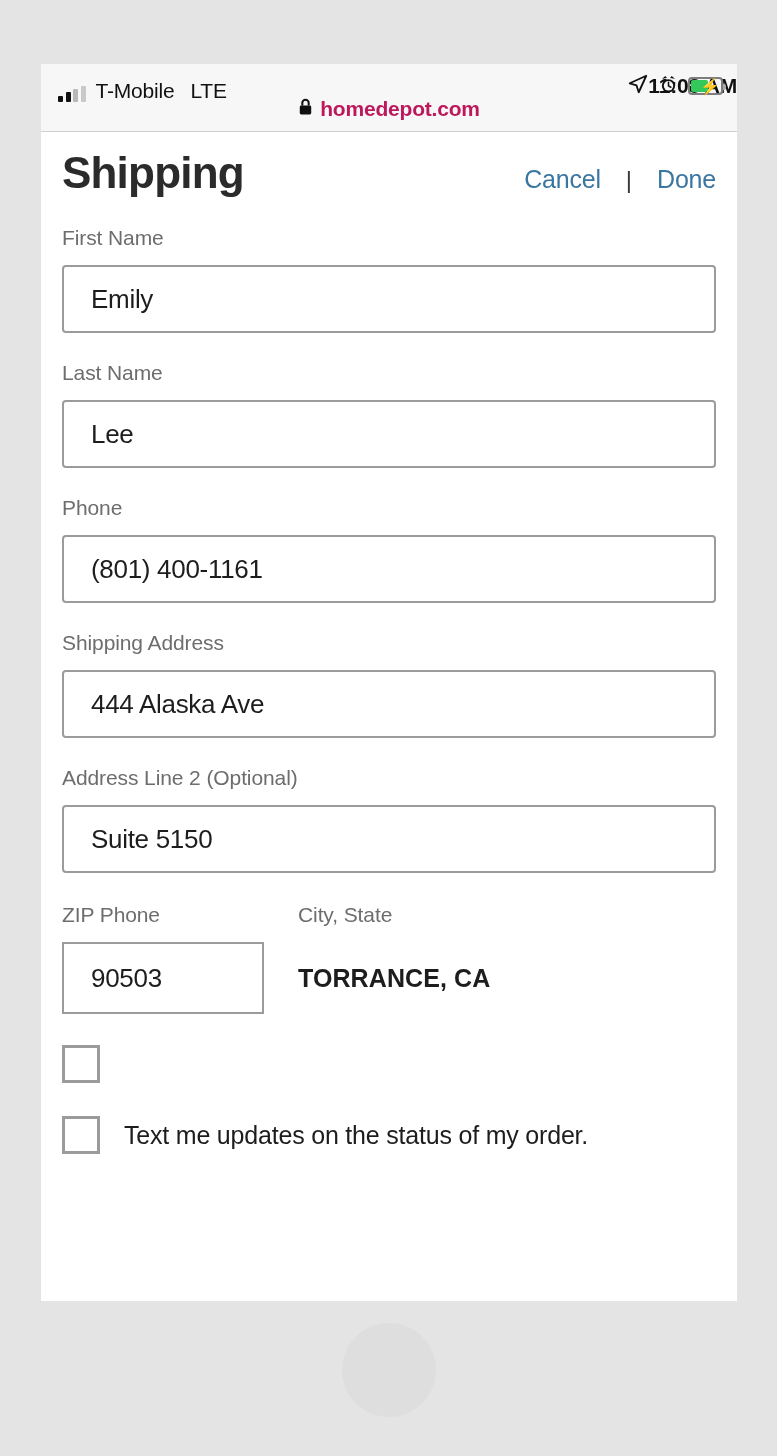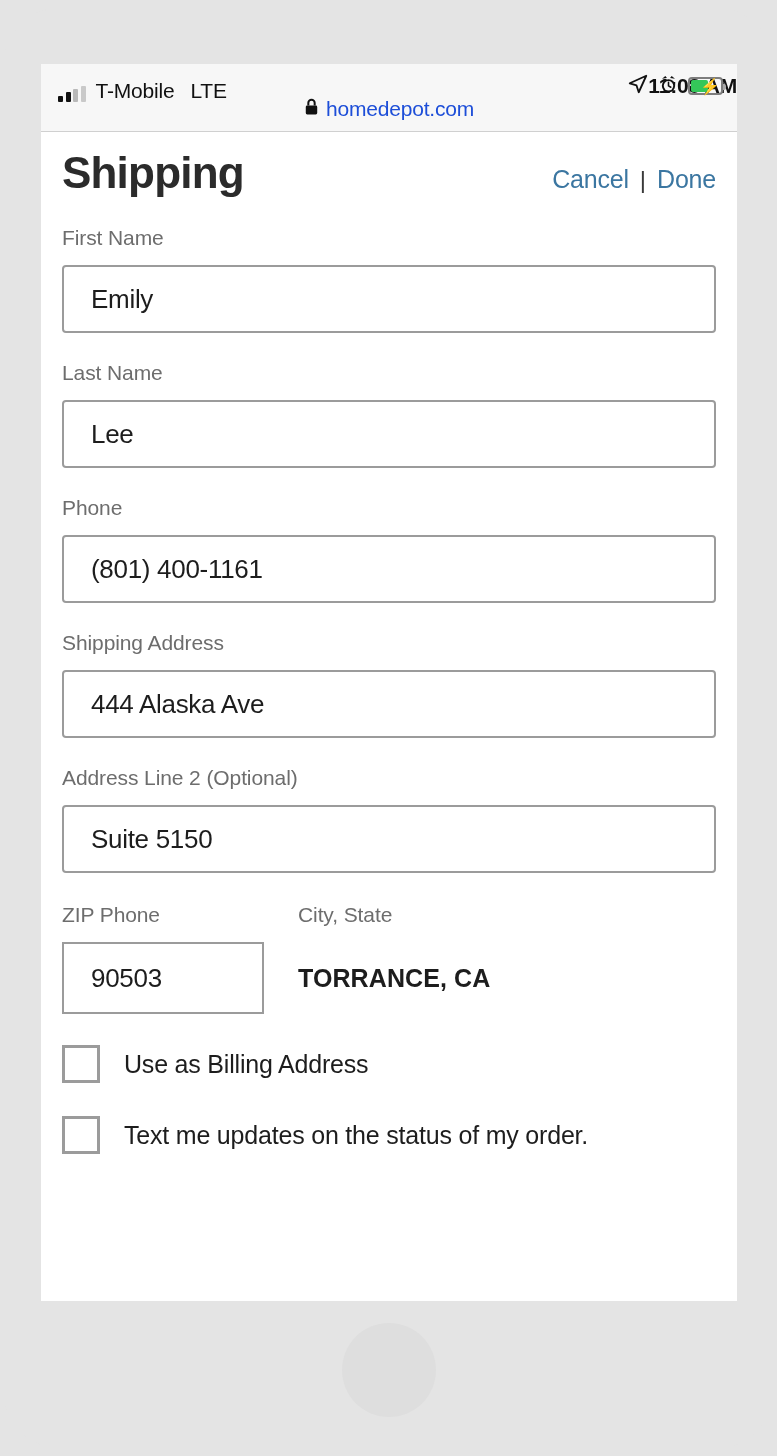--- a/index.html
+++ b/index.html
@@ -150,22 +150,23 @@
     position: absolute;
     top: 33px; left: 0; right: 0;
     display: flex;
     align-items: center;
     justify-content: center;
     gap: 7px;
   }
 
   #url-text {
     font-size: 21px;
-    color: #1d4ed8;
+    color: #be185d;
     letter-spacing: -0.2px;
+    font-weight: bold;
   }
 
   
   #page {
     padding: 0 21px;
   }
 
   #page-header {
     display: flex;
     align-items: baseline;
@@ -176,21 +177,21 @@
   #page-title {
     font-size: 44px;
     font-weight: bold;
     color: #2b2b2b;
     letter-spacing: -0.8px;
   }
 
   #header-actions {
     display: flex;
     align-items: flex-end;
-    gap: 11px;
+    gap: 25px;
     padding-bottom: 3px;
   }
 
   .header-link {
     font-size: 25px;
     color: #3b76a1;
     letter-spacing: -0.2px;
   }
 
   #header-sep {
@@ -382,21 +383,20 @@
           <label class="field-label">City, State</label>
         </div>
         <div id="zip-city-values">
           <input id="zip-input" type="text" value="90503" placeholder="ZIP Code" style="">
           <span id="city-state-value">TORRANCE, CA</span>
         </div>
       </div>
 
       <div class="checkbox-row">
         <span class="checkbox-box"></span>
-        <span class="checkbox-label">Use as Billing Address</span>
       </div>
 
       <div class="checkbox-row second">
         <span class="checkbox-box"></span>
         <span class="checkbox-label">Text me updates on the status of my order.</span>
       </div>
 
     </div>
   </div>
 </div>

